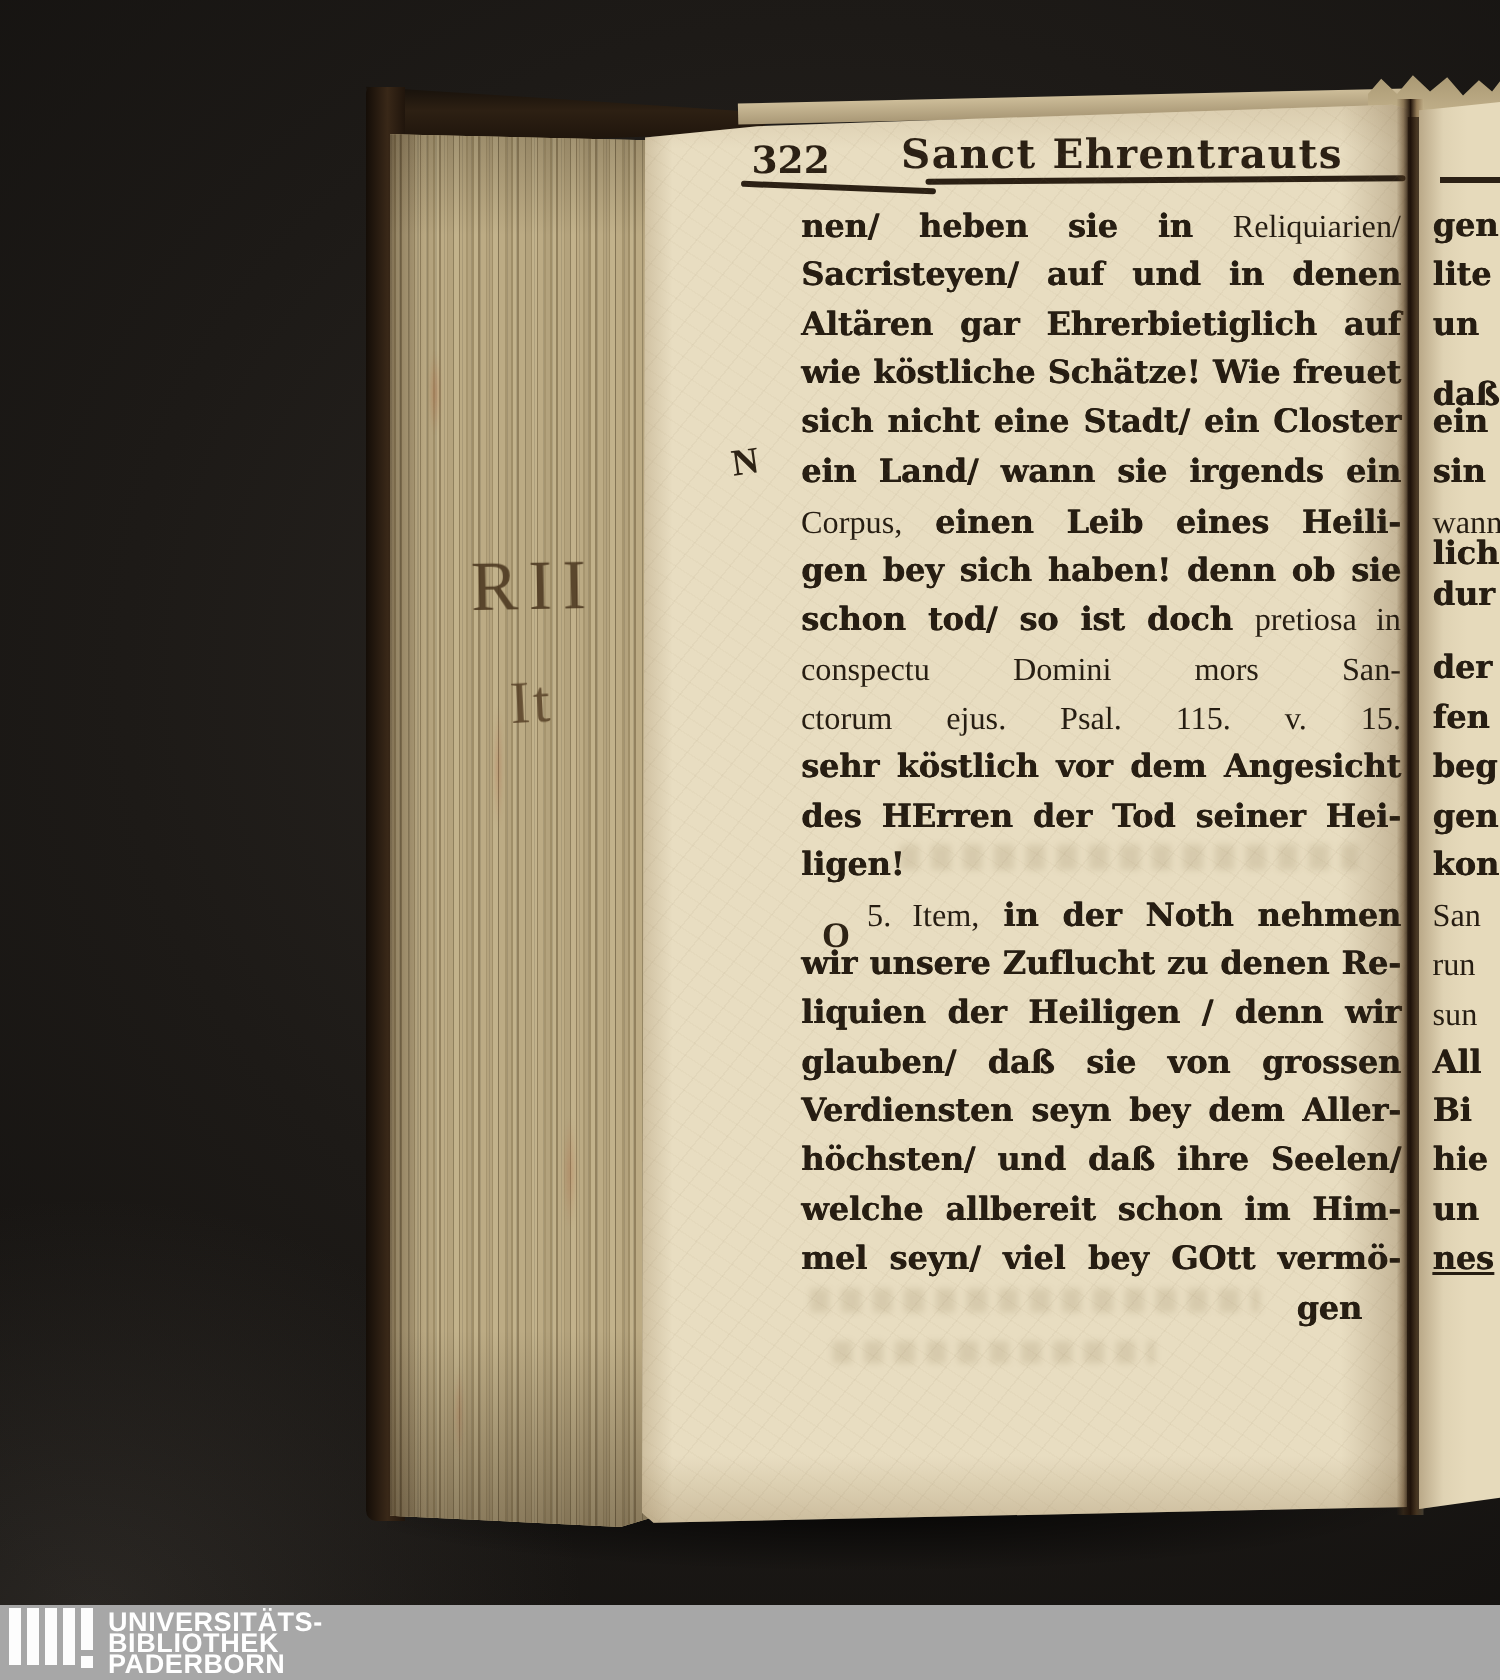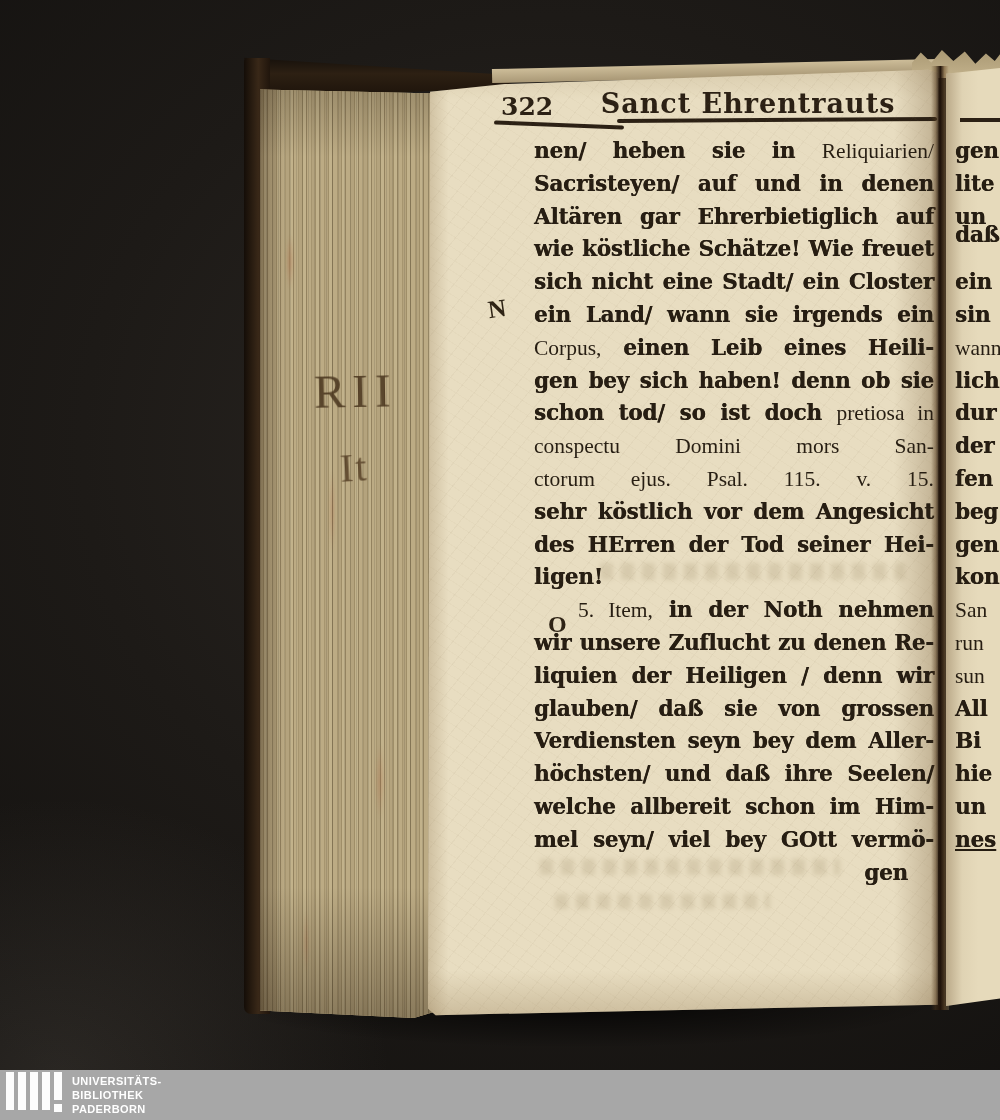--- a/index.html
+++ b/index.html
@@ -96,21 +96,21 @@
   .rp-frags{position:absolute;left:9px;top:68px;width:70px;}
   .rfrag{position:absolute;left:0;font-size:21.5px;line-height:30px;color:#261d12;white-space:nowrap;}
 
   
   .band{position:absolute;left:0;top:1070px;width:1000px;height:50px;background:#a7a7a7;z-index:10;}
   .band .bar{position:absolute;top:2px;width:8px;height:38px;background:#fdfdfd;}
   .bar-1{left:6px;}.bar-2{left:18px;}.bar-3{left:30px;}.bar-4{left:42px;}
   .bar-5{left:54px;height:28px !important;}
   .bar-dot{position:absolute;left:54px;top:34px;width:8px;height:8px;background:#fdfdfd;}
   .band-text{position:absolute;left:72px;top:4px;color:#ffffff;
-    font-family:"Liberation Sans",sans-serif;font-weight:700;font-size:11px;
+    font-family:"Liberation Sans",sans-serif;font-weight:700;font-size:18px;
     line-height:14px;letter-spacing:0.4px;}
   .band-text span{display:block;}
 </style>
 </head>
 <body>
 
 <div class="scene">
 
   <div class="book-shadow"></div>
 
@@ -164,26 +164,26 @@
     </div>
 
     <div class="gutter"></div>
 
     <div class="page-right">
       <div class="rp-rule"></div>
       <div class="rp-frags">
           <div class="rfrag" style="top: 0px;"><span class="fraktur">gen</span></div>
           <div class="rfrag" style="top: 33px;"><span class="fraktur">lite</span></div>
           <div class="rfrag" style="top: 66px;"><span class="fraktur">un</span></div>
-          <div class="rfrag" style="top: 84px;"><span class="fraktur">daß</span></div>
+          <div class="rfrag" style="top: 113px;"><span class="fraktur">daß</span></div>
           <div class="rfrag" style="top: 131px;"><span class="fraktur">ein</span></div>
           <div class="rfrag" style="top: 164px;"><span class="fraktur">sin</span></div>
           <div class="rfrag" style="top: 197px;"><span class="roman">wann</span></div>
-          <div class="rfrag" style="top: 230px;"><span class="fraktur">lich</span></div>
-          <div class="rfrag" style="top: 262px; text-align: right;"><span class="fraktur">dur</span></div>
+          <div class="rfrag" style="top: 219px;"><span class="fraktur">lich</span></div>
+          <div class="rfrag" style="top: 246px; text-align: right;"><span class="fraktur">dur</span></div>
           <div class="rfrag" style="top: 295px;"><span class="fraktur">der</span></div>
           <div class="rfrag" style="top: 328px; text-align: right;"><span class="fraktur">fen</span></div>
           <div class="rfrag" style="top: 361px;"><span class="fraktur">beg</span></div>
           <div class="rfrag" style="top: 394px;"><span class="fraktur">gen</span></div>
           <div class="rfrag" style="top: 426px;"><span class="fraktur">kon</span></div>
           <div class="rfrag" style="top: 459px;"><span class="roman">San</span></div>
           <div class="rfrag" style="top: 492px;"><span class="roman">run</span></div>
           <div class="rfrag" style="top: 525px;"><span class="roman">sun</span></div>
           <div class="rfrag" style="top: 558px; text-align: right;"><span class="fraktur">All</span></div>
           <div class="rfrag" style="top: 590px;"><span class="fraktur">Bi</span></div>

